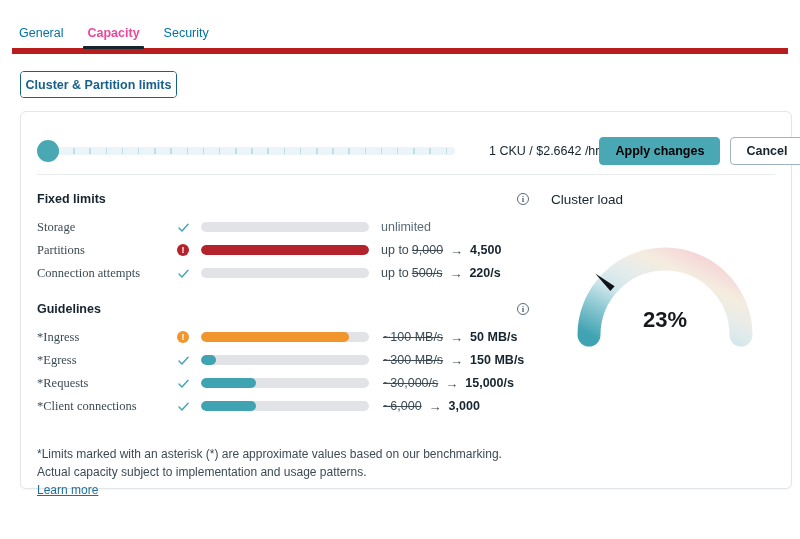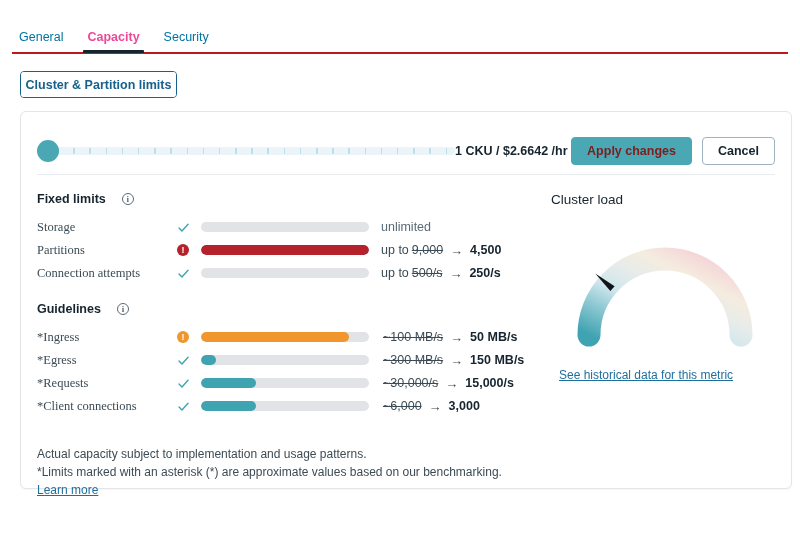--- a/index.html
+++ b/index.html
@@ -17,21 +17,21 @@
   .page-title {
     font-size: 25px; font-weight: bold; letter-spacing: -0.4px;
     color: #171a1c; margin: 3px 0 0 0; padding: 0 0 0 2px;
     line-height: 30px;
   }
 
   
   .tabs {
     margin-top: 26px;
     display: flex; align-items: flex-end;
-    border-bottom: 2px solid #b91c1c;
+    border-bottom: 6px solid #b91c1c;
     padding-left: 2px;
     height: 28px;
   }
   .tab {
     font-size: 12.5px; color: #0074a2;
     padding: 0 9px 8px 9px;
     margin-right: 6px;
     cursor: pointer;
     position: relative;
     line-height: 14px;
@@ -103,46 +103,46 @@
     display: block; width: 1.5px; height: 6px;
     background: #bedeeb;
   }
   .slider-thumb {
     position: absolute; left: 0; top: 0;
     width: 22px; height: 22px; border-radius: 50%;
     background: #4aa8b5; cursor: pointer;
   }
   .cku-price {
     font-size: 12.5px; color: #15242e;
-    white-space: nowrap;
+    margin-left: 34px; white-space: nowrap;
     flex: 0 0 auto;
-    font-weight: bold;
   }
   .btns { margin-left: auto; display: flex; gap: 10px; }
   .btn {
     font-size: 12.5px; font-weight: bold;
     border-radius: 4px; cursor: pointer;
     padding: 0 15px; height: 28px;
     display: flex; align-items: center; justify-content: center;
     white-space: nowrap;
   }
-  .btn-primary { background: #4aa8b5; color: #7f1d1d; border: 1px solid #4aa8b5; }
+  .btn-primary { background: #4aa8b5; color: #000000; border: 1px solid #4aa8b5; }
   .btn-ghost   { background: #ffffff; color: #15242e; border: 1px solid #9fb3c0; }
 
   .divider { height: 1px; background: #e8ecef; margin: 0 16px; }
 
   
   .body { display: flex; padding: 0; }
   .left  { width: 508px; padding: 17px 0 0 16px; }
   .right { flex: 1; padding: 17px 0 0 22px; }
 
   .sec-title {
     font-size: 12.5px; font-weight: bold; color: #15242e;
     display: flex; align-items: center; gap: 16px;
     margin-bottom: 11px;
+    justify-content: space-between;
   }
   .info-icon {
     width: 12px; height: 12px; border-radius: 50%;
     border: 1.3px solid #5a6b76;
     display: inline-flex; align-items: center; justify-content: center;
     font-size: 9px; font-weight: bold; color: #5a6b76;
     line-height: 1; font-family: "Liberation Serif", serif;
     cursor: pointer; flex: 0 0 auto;
   }
 
@@ -321,21 +321,21 @@
                   </svg>
                 </span>
               </div>
               <div class="bar">
                 <span style="width:0%;background:#e1e3e6"></span>
               </div>
               <div class="row-values">
                 <span class="v-prefix">up to</span>
                 <span class="v-old">500/s</span>
                 <span class="v-arrow">→</span>
-                <span class="v-new">250/s</span>
+                <span class="v-new">220/s</span>
               </div>
             </div>
           </div>
 
         <div class="gap"></div>
 
         <div class="sec-title">
           <span>Guidelines</span>
           <span class="info-icon">i</span>
         </div>
@@ -425,28 +425,26 @@
                 <stop offset="0.72" stop-color="#f5ecdf"></stop>
                 <stop offset="0.88" stop-color="#f4d7d8"></stop>
                 <stop offset="1.00" stop-color="#f3c8d3"></stop>
               </linearGradient>
             </defs>
             <path d="M 24 106 A 76 76 0 0 1 176 106" fill="none" stroke="url(#gaugeGrad)" stroke-width="23" stroke-linecap="round"></path>
             <g id="gauge-needle">
                 <path d="M 30.239670524367256 44.49799652490038 L 45.37602715683214 62.10852485016184 L 49.608423094903515 57.307814004526904 Z" fill="#101418"></path>
               </g>
           </svg>
-        </div>
-        <div class="metric-link">
-          <span class="link">See historical data for this metric</span>
+          <div class="gauge-value">23%</div>
         </div>
       </div>
 
     </div>
 
     <div class="footnote">
+      <div>*Limits marked with an asterisk (*) are approximate values based on our benchmarking.</div>
       <div>Actual capacity subject to implementation and usage patterns.</div>
-      <div>*Limits marked with an asterisk (*) are approximate values based on our benchmarking.</div>
       <div><span class="link">Learn more</span></div>
     </div>
 
   </div>
 </div>
 
 </body></html>

